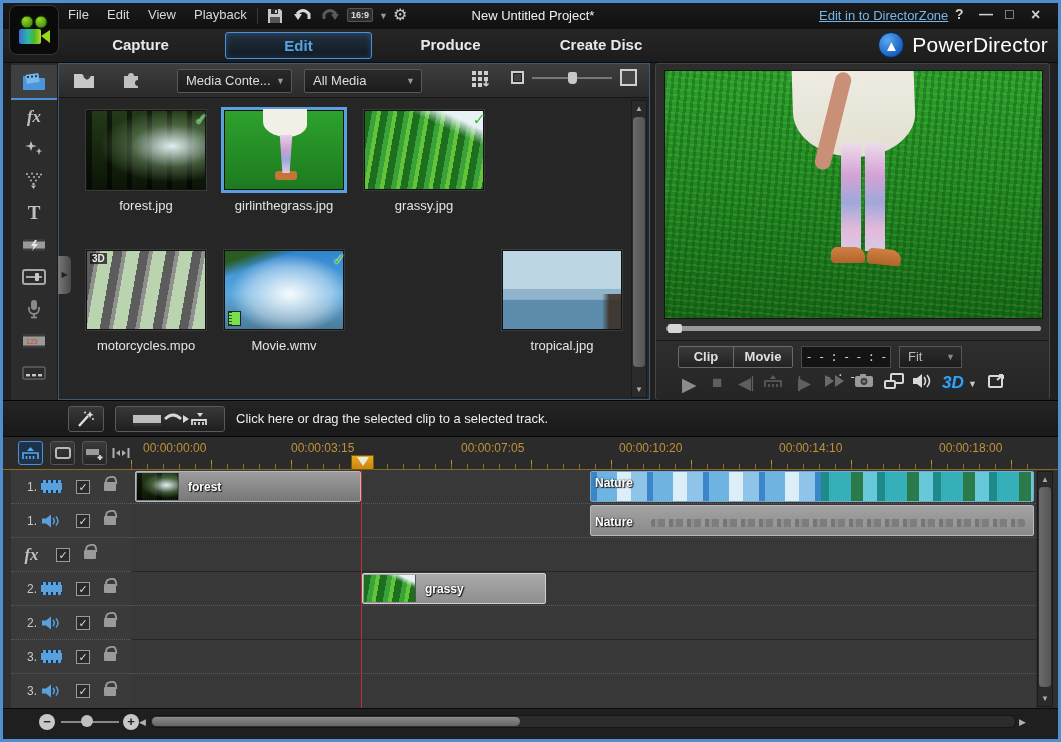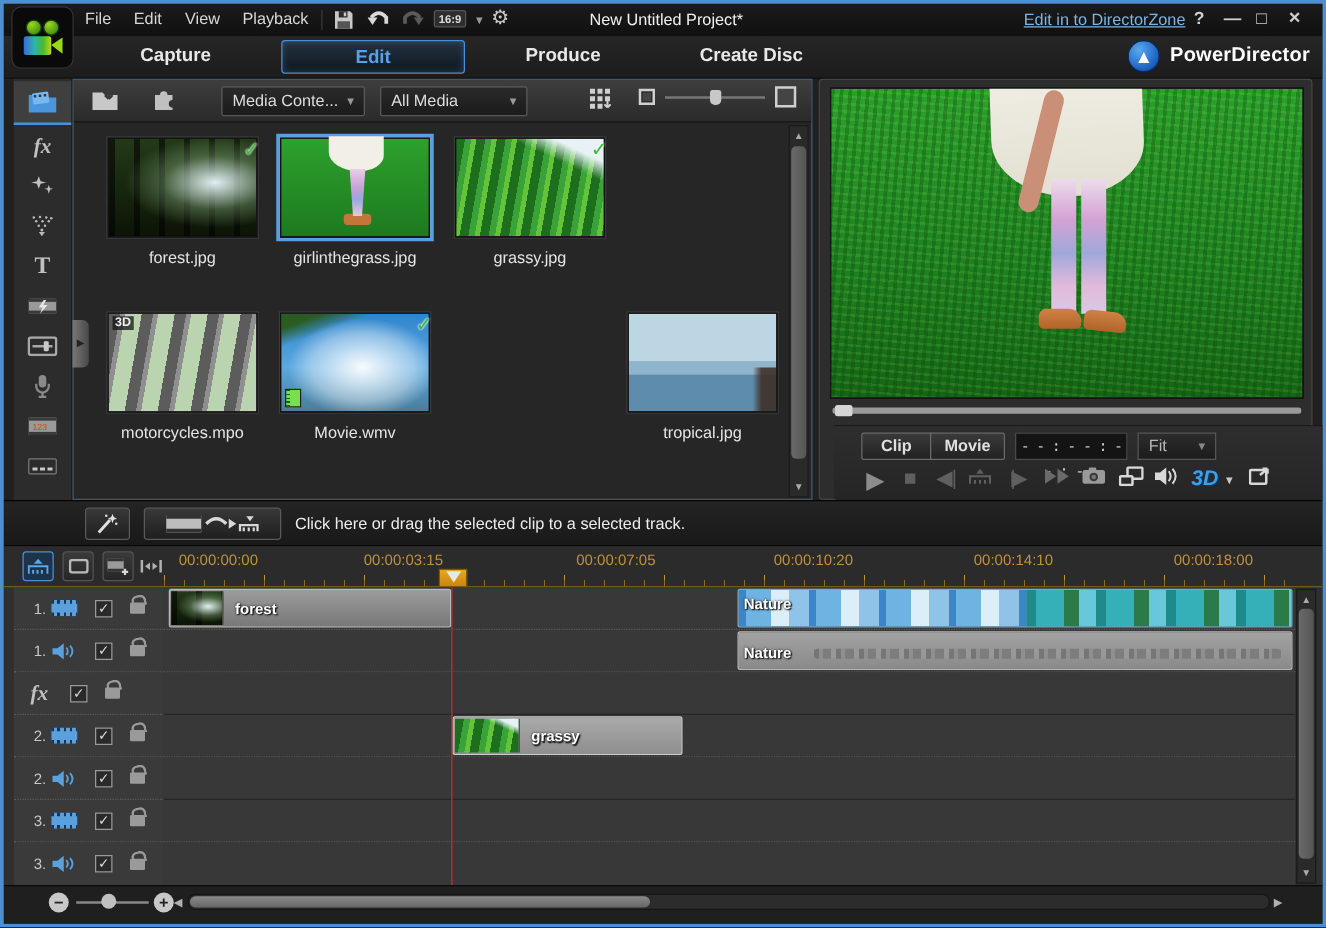--- a/index.html
+++ b/index.html
@@ -15,21 +15,21 @@
   .aspect{position:absolute;top:5px;background:#2e2e2e;border:1px solid #555;border-radius:2px;color:#ddd;font-size:9px;padding:1px 3px;font-weight:bold;}
   .proj-title{position:absolute;top:5px;color:#f0f0f0;font-size:13px;text-align:center;}
   .signin{position:absolute;top:5px;color:#79b6e8;font-size:13px;text-decoration:underline;}
   .winctl{position:absolute;top:3px;color:#cfcfcf;font-size:14px;font-weight:bold;}
 
   
   .modebar{position:absolute;left:0;top:26px;width:1055px;height:34px;background:linear-gradient(180deg,#262626,#1c1c1c);border-bottom:1px solid #0c0c0c;}
   .mode{position:absolute;top:7px;color:#e8e8e8;font-size:15px;font-weight:bold;text-align:center;}
   .mode-edit{position:absolute;left:222px;top:3px;width:147px;height:27px;border:1px solid #4a90d9;border-radius:3px;background:linear-gradient(180deg,#23313f,#101820);color:#56a2e8;font-size:15px;font-weight:bold;text-align:center;line-height:25px;box-shadow:0 0 6px rgba(70,140,220,.35) inset;}
   .brand{position:absolute;right:10px;top:3px;display:flex;align-items:center;gap:8px;}
-  .brand-text{color:#fff;font-size:16px;font-weight:bold;letter-spacing:.2px;}
+  .brand-text{color:#fff;font-size:21px;font-weight:normal;letter-spacing:.2px;}
   .brand-badge{width:26px;height:26px;border-radius:50%;background:radial-gradient(circle at 35% 30%,#5aa8f0,#1a5fc0 70%,#0c3a80);display:flex;align-items:center;justify-content:center;color:#fff;font-size:15px;font-weight:bold;border:1px solid #0a2a50;}
 
   
   .sidebar{position:absolute;left:8px;top:60px;width:47px;height:337px;background:#2c2c2c;border-right:1px solid #1a1a1a;}
   .sideitem{position:absolute;left:0;width:46px;height:32px;display:flex;align-items:center;justify-content:center;color:#b4b4b4;}
   .sideitem.sel{background:#3f3f3f;border-bottom:2px solid #4a90d9;height:35px;}
   .fxtext{font-style:italic;font-weight:bold;font-size:17px;font-family:"Liberation Serif","DejaVu Serif",serif;color:#c0c0c0;}
   .Ttext{font-weight:bold;font-size:19px;font-family:"Liberation Serif","DejaVu Serif",serif;color:#c0c0c0;}
 
   
@@ -71,21 +71,21 @@
   
   .preview{position:absolute;left:652px;top:60px;width:395px;height:337px;background:#2d2d2d;border:1px solid #454545;border-radius:3px;}
   .screen{position:absolute;left:8px;top:6px;width:379px;height:249px;background:#111;overflow:hidden;border:1px solid #151515;}
   .grass{position:absolute;inset:0;background:repeating-linear-gradient(95deg,rgba(10,70,10,.30) 0 3px,transparent 3px 7px),repeating-linear-gradient(5deg,rgba(180,240,120,.12) 0 2px,transparent 2px 6px),linear-gradient(180deg,#2ba02b,#1d801f 60%,#156515);}
   .dress{position:absolute;left:128px;top:-6px;width:122px;height:92px;background:linear-gradient(180deg,#efece2,#e2dfd2);border-radius:0 0 48% 52%/0 0 42px 46px;transform:rotate(-2deg);}
   .arm{position:absolute;left:160px;top:0px;width:16px;height:100px;background:#c99077;transform:rotate(14deg);border-radius:8px;}
   .leg{position:absolute;width:20px;background:linear-gradient(180deg,#ecdcec,#d5a2d5 30%,#9fa8da 55%,#e3bada 80%,#d8c8e8);}
   .shoe{position:absolute;width:34px;height:16px;background:linear-gradient(180deg,#d08244,#b06428);border-radius:6px 10px 4px 4px;}
   .seekbar{position:absolute;left:10px;top:262px;width:375px;height:5px;background:#9a9a9a;border-radius:2px;}
   .seekthumb{position:absolute;left:2px;top:-2px;width:14px;height:9px;background:#d6d6d6;border-radius:2px;}
-  .pctrl{position:absolute;left:11px;top:276px;width:100%;height:60px;border-top:1px solid #1a1a1a;background:linear-gradient(180deg,#2e2e2e,#252525);border-radius:0 0 3px 3px;}
+  .pctrl{position:absolute;left:0px;top:276px;width:100%;height:60px;border-top:1px solid #1a1a1a;background:linear-gradient(180deg,#2e2e2e,#252525);border-radius:0 0 3px 3px;}
   .pbtn{position:absolute;top:5px;height:22px;background:linear-gradient(180deg,#3a3a3a,#222);border:1px solid #6a6a6a;color:#e0e0e0;font-size:13px;font-weight:bold;text-align:center;line-height:20px;}
   .tcode{position:absolute;top:5px;height:22px;background:#141414;border:1px solid #4a4a4a;color:#cfcfcf;font-size:12px;text-align:center;line-height:20px;font-family:"DejaVu Sans Mono",monospace;letter-spacing:-1px;}
   .fitdd{position:absolute;top:5px;height:22px;background:linear-gradient(180deg,#2c2c2c,#1c1c1c);border:1px solid #555;color:#b8b8b8;font-size:13px;line-height:20px;padding:0 8px;}
   .ticon{position:absolute;top:32px;color:#8c8c8c;font-size:17px;}
   .ticon.dim{color:#5f5f5f;}
   .threed{color:#3aa0e8;font-weight:bold;font-style:italic;font-size:17px;text-shadow:1px 1px 0 #0a3a66;}
 
   
   .funcbar{position:absolute;left:0;top:397px;width:1055px;height:37px;background:linear-gradient(180deg,#242424,#191919);border-top:1px solid #050505;border-bottom:1px solid #060606;}
   .fbtn{position:absolute;top:5px;height:26px;background:linear-gradient(180deg,#383838,#1f1f1f);border:1px solid #5a5a5a;border-radius:3px;display:flex;align-items:center;justify-content:center;gap:5px;color:#ccc;}

